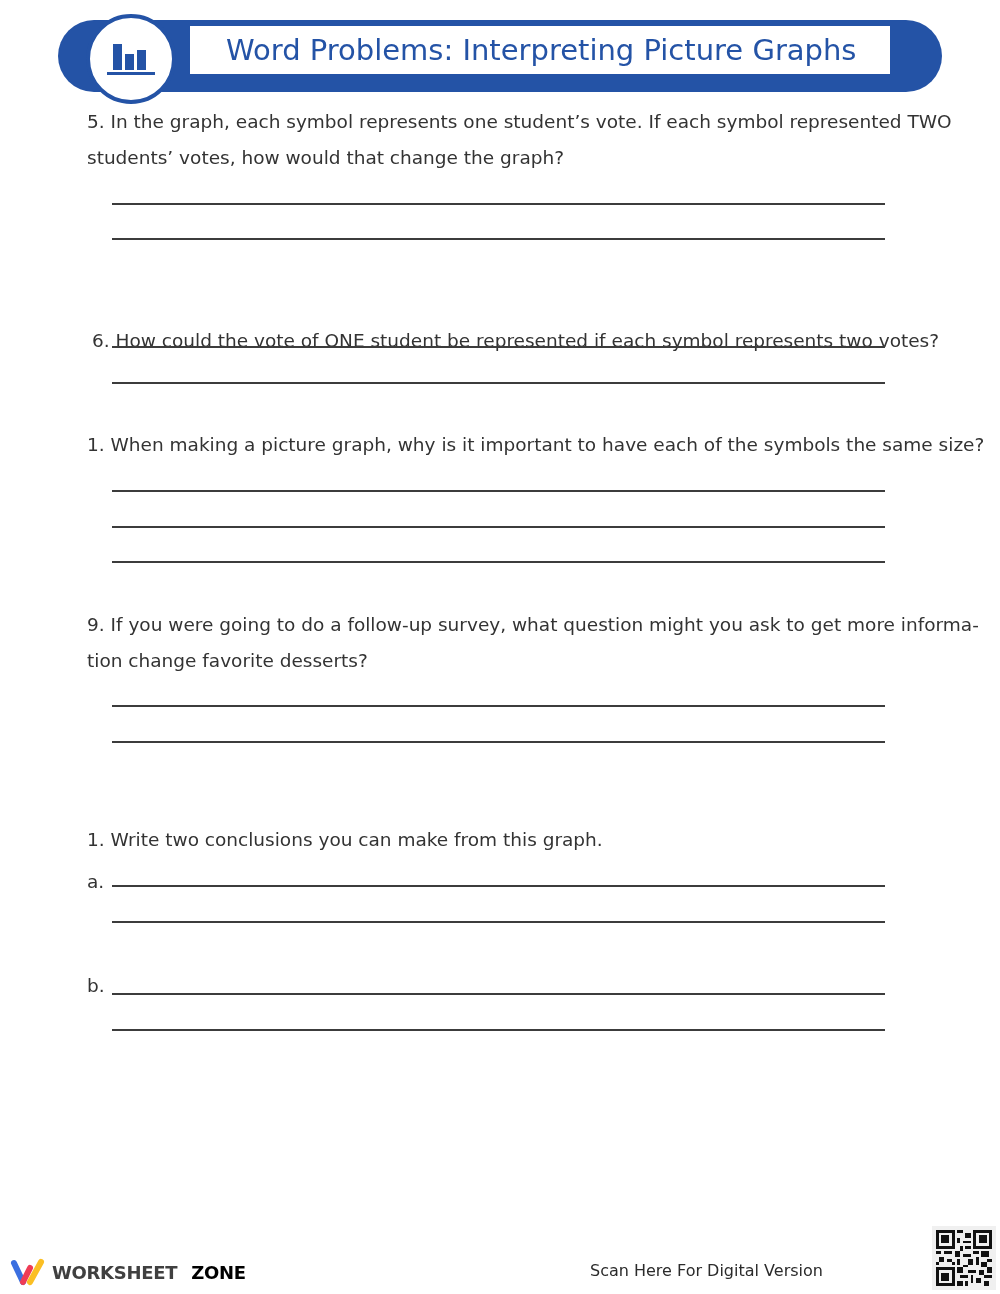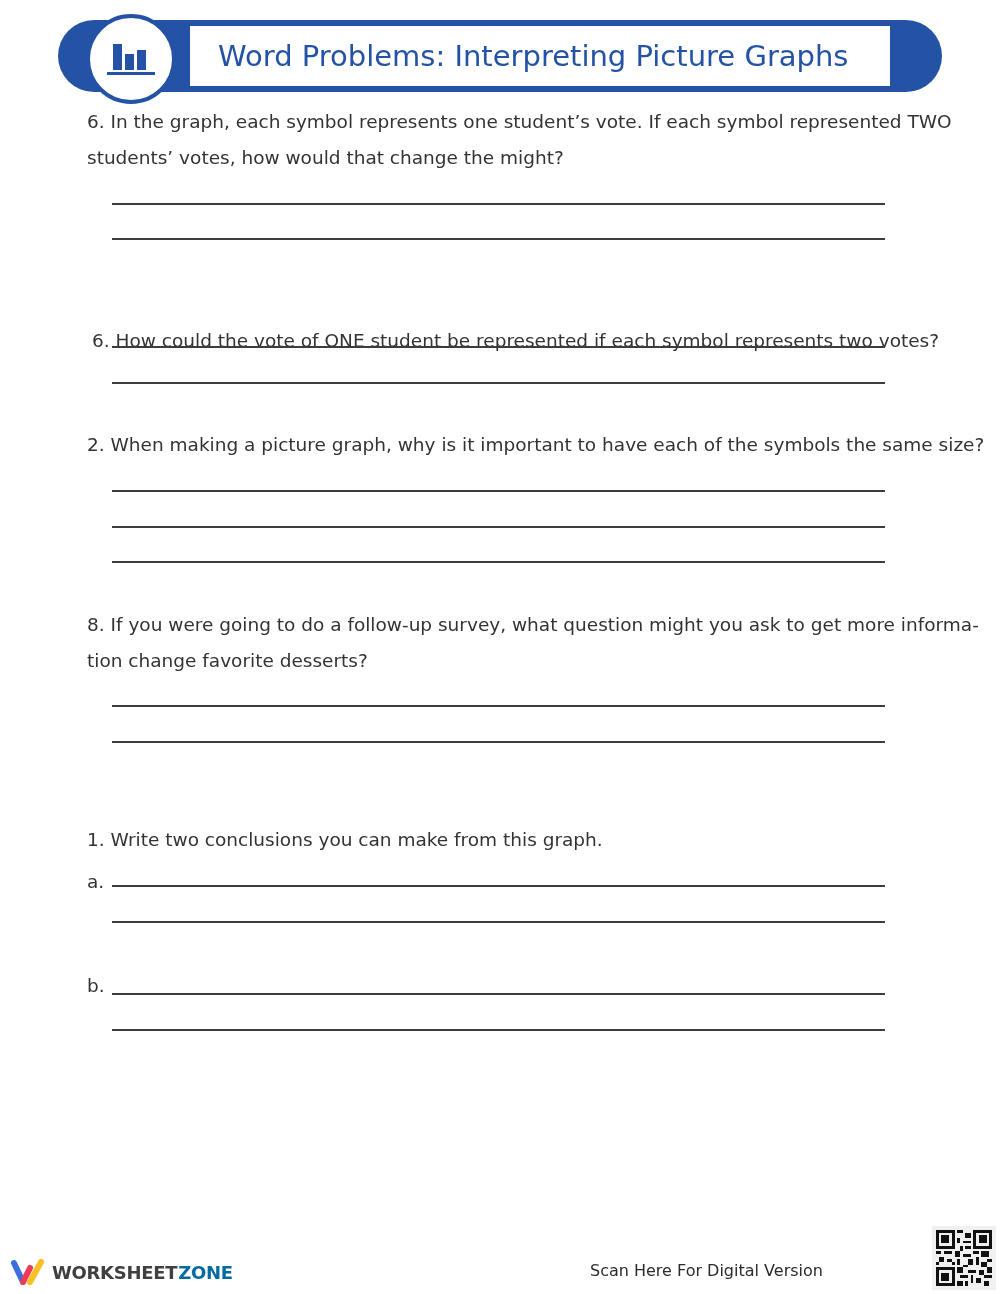--- a/index.html
+++ b/index.html
@@ -3,67 +3,67 @@
   <meta charset="utf-8">
   <style>
     * { margin: 0; padding: 0; box-sizing: border-box; }
     html, body { width: 1000px; height: 1294px; background: #ffffff; overflow: hidden; }
     body { position: relative; font-family: "DejaVu Sans", sans-serif; color: #333333; }
 
     
     .header { position: absolute; left: 58px; top: 20px; width: 884px; height: 72px; background: #2453a6; border-radius: 36px; }
     .header-circle { position: absolute; left: 86px; top: 14px; width: 90px; height: 90px; border-radius: 50%; background: #ffffff; border: 4px solid #2453a6; box-shadow: 0 0 0 3px #ffffff inset; }
     .header-circle svg { position: absolute; left: 13px; top: 14px; }
-    .title-box { position: absolute; left: 190px; top: 26px; width: 700px; height: 60px; background: #ffffff; display: flex; align-items: center; padding-left: 28px; }
+    .title-box { position: absolute; left: 190px; top: 26px; width: 700px; height: 48px; background: #ffffff; display: flex; align-items: center; padding-left: 36px; }
     .title-box h1 { font-family: "DejaVu Sans", sans-serif; font-weight: normal; font-size: 29px; color: #2453a6; letter-spacing: 0px; white-space: nowrap; }
 
     
     .q { position: absolute; left: 87px; font-size: 18.5px; line-height: 36px; color: #333333; white-space: nowrap; }
     .line { position: absolute; left: 112px; width: 773px; height: 2px; background: #3c3c3c; }
     .sub-label { position: absolute; left: 87px; font-size: 18.5px; color: #333333; }
 
     
     .logo { position: absolute; left: 10px; top: 1258px; display: flex; align-items: center; }
     .logo-text { font-family: "DejaVu Sans", sans-serif; font-weight: bold; font-size: 18px; margin-left: 6px; letter-spacing: -0.3px; }
     .logo-text .w { color: #404040; }
-    .logo-text .z { color: #0369a1; margin-left: 1px; }
+    .logo-text .z { color: #000000; margin-left: 14px; }
     .scan-text { position: absolute; left: 590px; top: 1261px; font-family: "DejaVu Sans", sans-serif; font-size: 16px; color: #2b2b2b; white-space: nowrap; }
     .qr { position: absolute; left: 932px; top: 1226px; width: 64px; height: 64px; background: #f0f0f0; padding: 4px; }
   </style>
 </head>
 <body>
 
 <div class="header"></div>
 <div class="header-circle">
   <svg width="56" height="56" viewBox="0 0 56 56">
     <rect x="10" y="12" width="9" height="26" fill="#2453a6"></rect>
     <rect x="22" y="22" width="9" height="16" fill="#2453a6"></rect>
     <rect x="34" y="18" width="9" height="20" fill="#2453a6"></rect>
     <rect x="4" y="40" width="48" height="3" fill="#2453a6"></rect>
   </svg>
 </div>
 <div class="title-box">
   <h1>Word Problems: Interpreting Picture Graphs</h1>
 </div>
 
-<div class="q" style="top:104px;">6. In the graph, each symbol represents one student’s vote. If each symbol represented TWO</div>
-<div class="q" style="top:140px;">students’ votes, how would that change the might?</div>
+<div class="q" style="top:104px;">5. In the graph, each symbol represents one student’s vote. If each symbol represented TWO</div>
+<div class="q" style="top:140px;">students’ votes, how would that change the graph?</div>
 <div class="line" style="top:203px;"></div>
 <div class="line" style="top:238px;"></div>
 
 <div class="q" style="top:283px; left:92px;margin-top:40px;">6. How could the vote of ONE student be represented if each symbol represents two votes?</div>
 <div class="line" style="top:346px;"></div>
 <div class="line" style="top:382px;"></div>
 
-<div class="q" style="top:427px;">2. When making a picture graph, why is it important to have each of the symbols the same size?</div>
+<div class="q" style="top:427px;">1. When making a picture graph, why is it important to have each of the symbols the same size?</div>
 <div class="line" style="top:490px;"></div>
 <div class="line" style="top:526px;"></div>
 <div class="line" style="top:561px;"></div>
 
-<div class="q" style="top:607px;">8. If you were going to do a follow-up survey, what question might you ask to get more informa-</div>
+<div class="q" style="top:607px;">9. If you were going to do a follow-up survey, what question might you ask to get more informa-</div>
 <div class="q" style="top:643px;">tion change favorite desserts?</div>
 <div class="line" style="top:705px;"></div>
 <div class="line" style="top:741px;"></div>
 
 <div class="q" style="top:822px;">1. Write two conclusions you can make from this graph.</div>
 <div class="sub-label" style="top:871px;">a.</div>
 <div class="line" style="top:885px;"></div>
 <div class="line" style="top:921px;"></div>
 <div class="sub-label" style="top:975px;">b.</div>
 <div class="line" style="top:993px;"></div>

